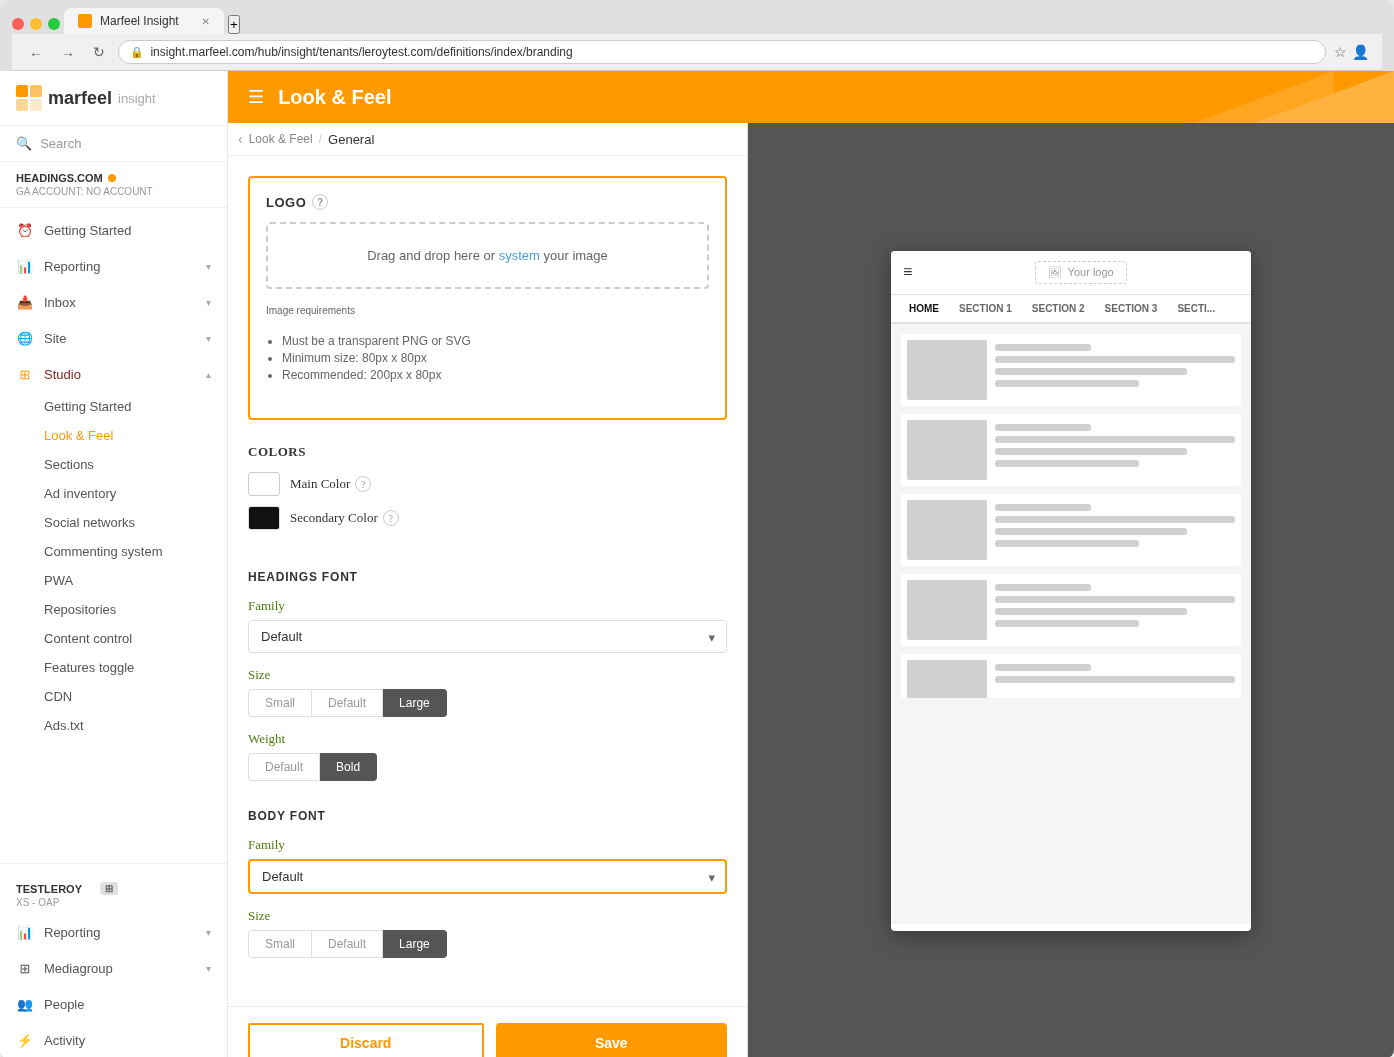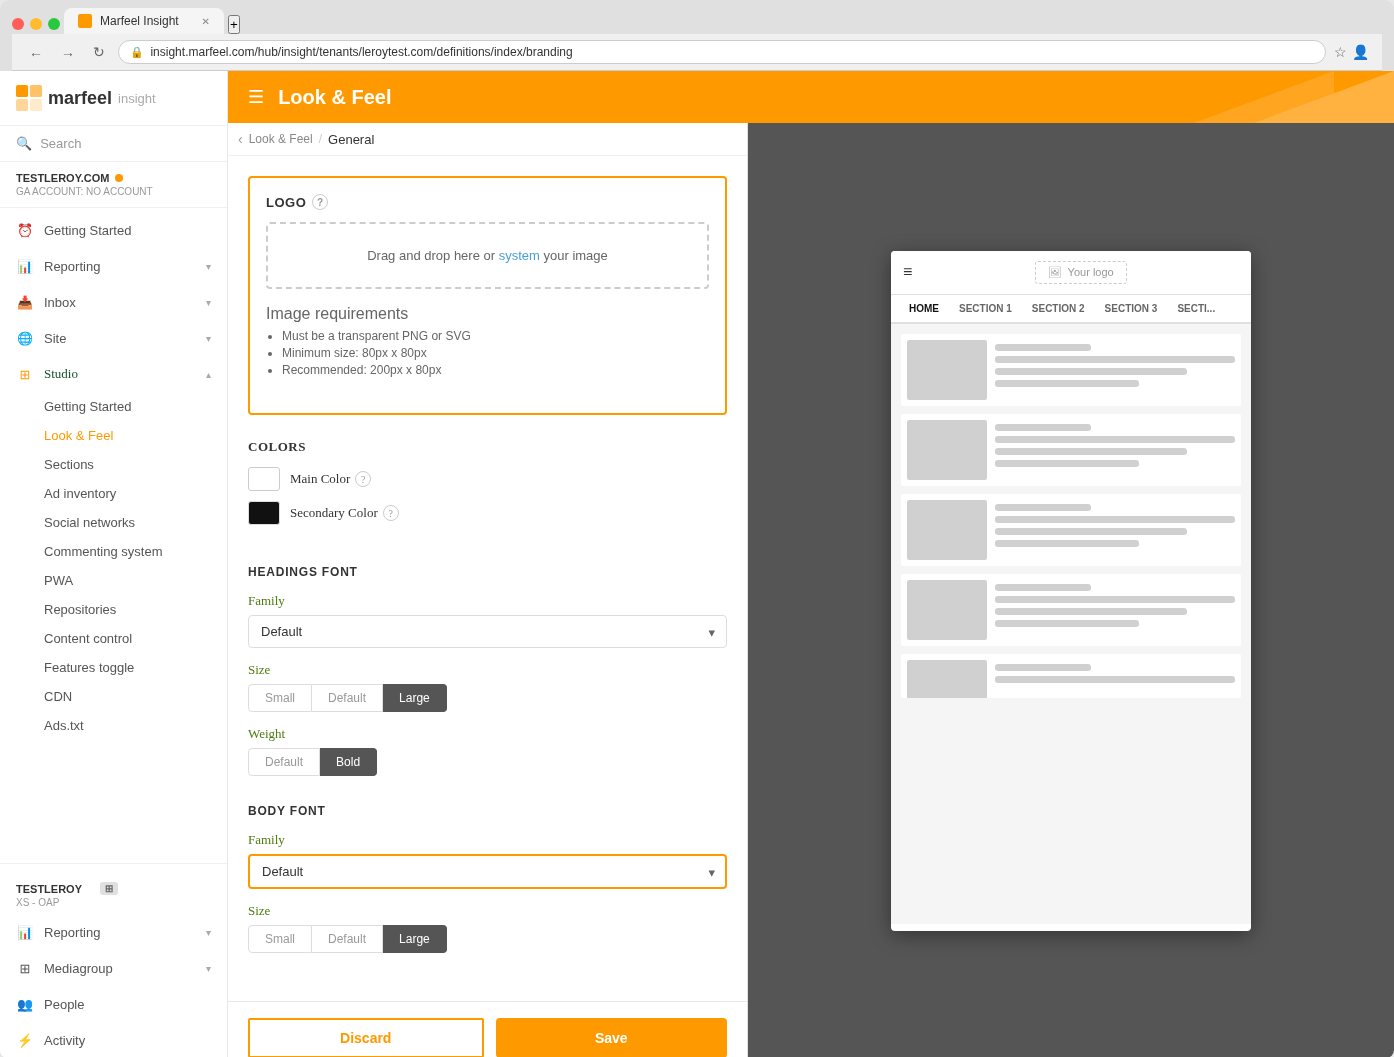--- a/index.html
+++ b/index.html
@@ -66,21 +66,21 @@
     .breadcrumb-current { color: #333; font-weight: 500; font-size: 13px; }
 
     .settings-content { padding: 20px; flex: 1; }
 
     
     .section-title { font-size: 13px; font-weight: 700; color: #333; letter-spacing: 0.5px; margin-bottom: 12px; display: flex; align-items: center; gap: 6px; }
     .help-icon { width: 16px; height: 16px; border: 1.5px solid #ccc; border-radius: 50%; display: flex; align-items: center; justify-content: center; font-size: 10px; color: #999; cursor: pointer; }
 
     .logo-upload-box { border: 2px dashed #ccc; border-radius: 4px; padding: 24px; text-align: center; color: #666; font-size: 13px; margin-bottom: 16px; background: white; }
     .logo-requirements { margin-bottom: 20px; }
-    .logo-req-title { font-size: 16px; color: #666; margin-bottom: 6px; }
+    .logo-req-title { font-size: 10px; color: #666; margin-bottom: 18px; }
     .logo-req-list { padding-left: 16px; }
     .logo-req-list li { font-size: 12px; color: #666; margin-bottom: 3px; }
 
     .logo-section-wrapper { border: 2px solid #f90; border-radius: 4px; padding: 16px; margin-bottom: 24px; }
 
     
     .colors-section { margin-bottom: 40px; font-family: Liberation Serif, serif; }
     .color-row { display: flex; align-items: center; gap: 10px; margin-bottom: 10px; }
     .color-swatch { width: 32px; height: 24px; border: 1px solid #ddd; border-radius: 3px; cursor: pointer; }
     .color-swatch.white { background: white; border: 1px solid #ccc; }
@@ -197,21 +197,21 @@
 
     <div class="sidebar-search">
       <div class="sidebar-search-inner">
         <span>🔍</span>
         <span>Search</span>
       </div>
     </div>
 
     <div class="tenant-info">
       <div class="tenant-name">
-        <span>TESTLEROY.COM</span>
+        <span>HEADINGS.COM</span>
         <span class="tenant-dot"></span>
       </div>
       <div class="tenant-ga">GA ACCOUNT: NO ACCOUNT</div>
     </div>
 
     <div class="sidebar-nav">
       <div class="nav-item">
         <span class="nav-icon">⏰</span>
         <span class="nav-label">Getting Started</span>
       </div>
@@ -225,21 +225,21 @@
         <span class="nav-label">Inbox</span>
         <span class="chevron">▾</span>
       </div>
       <div class="nav-item">
         <span class="nav-icon">🌐</span>
         <span class="nav-label">Site</span>
         <span class="chevron">▾</span>
       </div>
       <div class="nav-item active">
         <span class="nav-icon" style="color:#f90;">⊞</span>
-        <span class="nav-label" style="color:#14532d;font-weight:500;font-family:Liberation Serif, serif;">Studio</span>
+        <span class="nav-label" style="color:#7f1d1d;font-weight:500;">Studio</span>
         <span class="chevron">▴</span>
       </div>
 
       <div class="sub-nav">
         <div class="sub-nav-item">Getting Started</div>
         <div class="sub-nav-item active">Look &amp; Feel</div>
         <div class="sub-nav-item">Sections</div>
         <div class="sub-nav-item">Ad inventory</div>
         <div class="sub-nav-item">Social networks</div>
         <div class="sub-nav-item">Commenting system</div>

